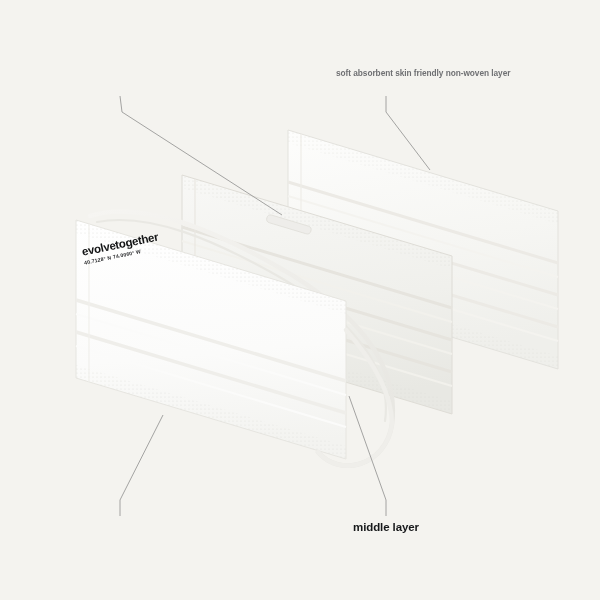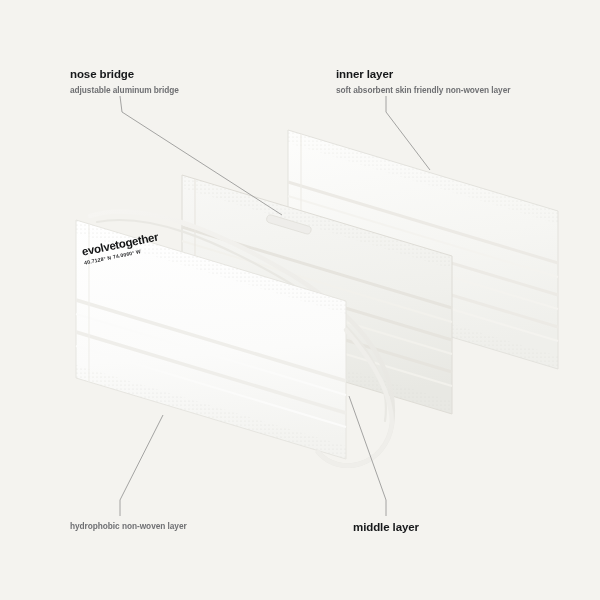--- a/index.html
+++ b/index.html
@@ -171,31 +171,25 @@
       <path d="M120,516 L120,500 L163,415"></path>
       <path d="M386,516 L386,500 L349,396"></path>
     </g>
   </svg>
 
   <div id="brand">
     <div class="logo">evolvetogether</div>
     <div class="tagline">40.7128° N  74.0060° W</div>
   </div>
 
-  <div class="annot" id="annot-nose">
-    <p class="title">nose bridge</p>
-    <p class="sub">adjustable aluminum bridge</p>
-  </div>
 
   <div class="annot" id="annot-inner">
-    <p class="title">inner layer</p>
     <p class="sub">soft absorbent skin friendly non-woven layer</p>
   </div>
 
   <div class="annot" id="annot-outer">
-    <p class="sub">hydrophobic non-woven layer</p>
   </div>
 
   <div class="annot" id="annot-mid">
     <p class="title">middle layer</p>
   </div>
 
 </div>
 
 </body></html>

